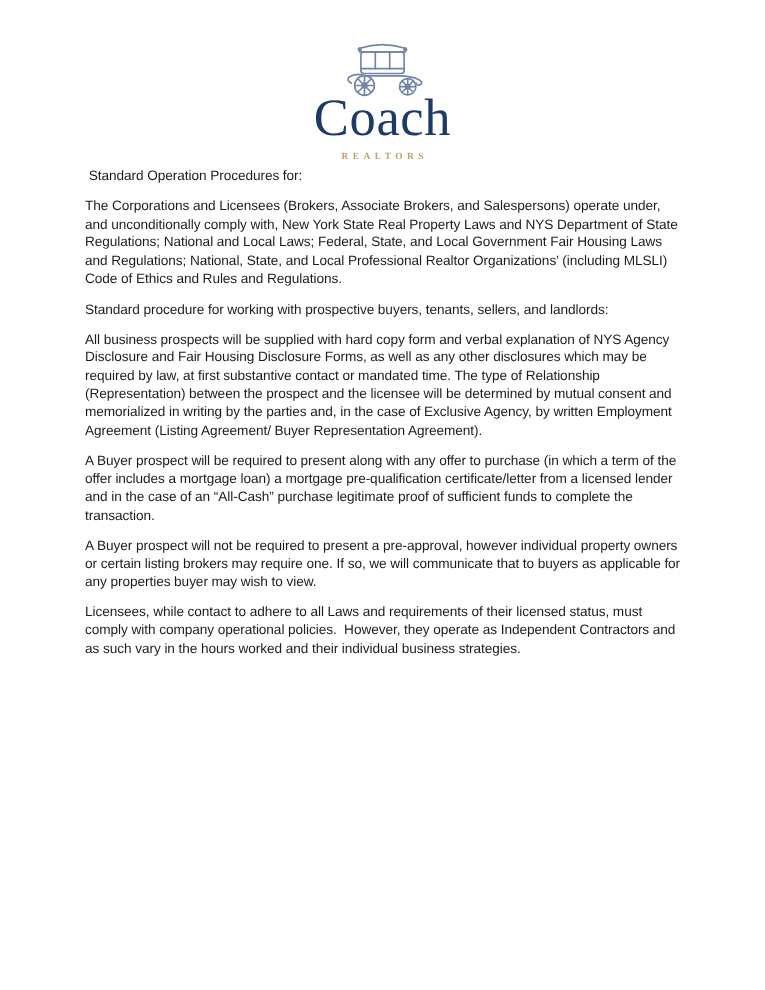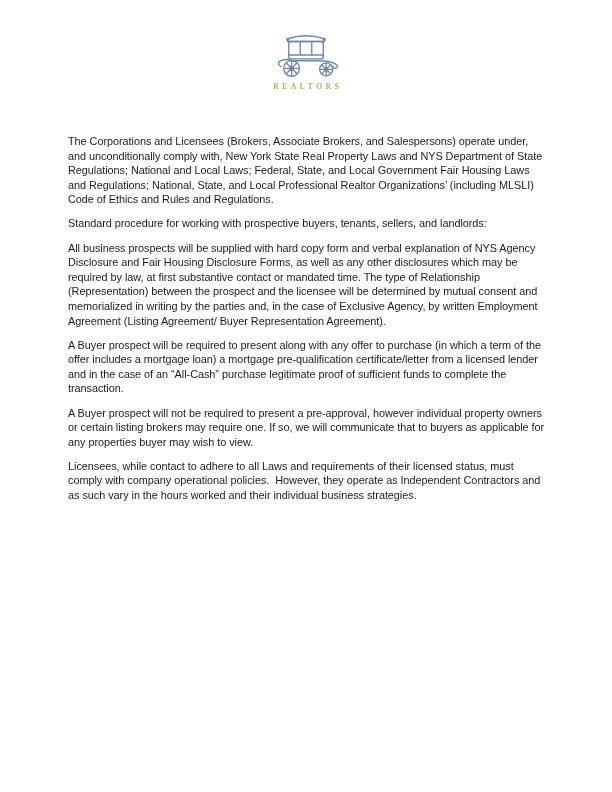--- a/index.html
+++ b/index.html
@@ -90,24 +90,26 @@
       <line x1="20" y1="35" x2="30" y2="45"></line>
       <line x1="30" y1="35" x2="20" y2="45"></line>
 
       <circle cx="61" cy="41" r="6.8"></circle>
       <circle cx="61" cy="41" r="1.8"></circle>
       <line x1="61" y1="34.8" x2="61" y2="47.2"></line>
       <line x1="54.8" y1="41" x2="67.2" y2="41"></line>
       <line x1="56.8" y1="36.8" x2="65.2" y2="45.2"></line>
       <line x1="65.2" y1="36.8" x2="56.8" y2="45.2"></line>
     </svg>
+    <div class="logo-brand">Coach</div>
     <div class="logo-tagline">REALTORS</div>
   </div>
 
   <div class="doc-body">
+    <p> Standard Operation Procedures for:</p>
     <p>The Corporations and Licensees (Brokers, Associate Brokers, and Salespersons) operate under, and unconditionally comply with, New York State Real Property Laws and NYS Department of State Regulations; National and Local Laws; Federal, State, and Local Government Fair Housing Laws and Regulations; National, State, and Local Professional Realtor Organizations’ (including MLSLI) Code of Ethics and Rules and Regulations.</p>
     <p>Standard procedure for working with prospective buyers, tenants, sellers, and landlords:</p>
     <p>All business prospects will be supplied with hard copy form and verbal explanation of NYS Agency Disclosure and Fair Housing Disclosure Forms, as well as any other disclosures which may be required by law, at first substantive contact or mandated time. The type of Relationship (Representation) between the prospect and the licensee will be determined by mutual consent and memorialized in writing by the parties and, in the case of Exclusive Agency, by written Employment Agreement (Listing Agreement/ Buyer Representation Agreement).</p>
     <p>A Buyer prospect will be required to present along with any offer to purchase (in which a term of the offer includes a mortgage loan) a mortgage pre-qualification certificate/letter from a licensed lender and in the case of an “All-Cash” purchase legitimate proof of sufficient funds to complete the transaction.</p>
     <p>A Buyer prospect will not be required to present a pre-approval, however individual property owners or certain listing brokers may require one. If so, we will communicate that to buyers as applicable for any properties buyer may wish to view.</p>
     <p>Licensees, while contact to adhere to all Laws and requirements of their licensed status, must comply with company operational policies.  However, they operate as Independent Contractors and as such vary in the hours worked and their individual business strategies.</p>
   </div>
 
 </div>
 

